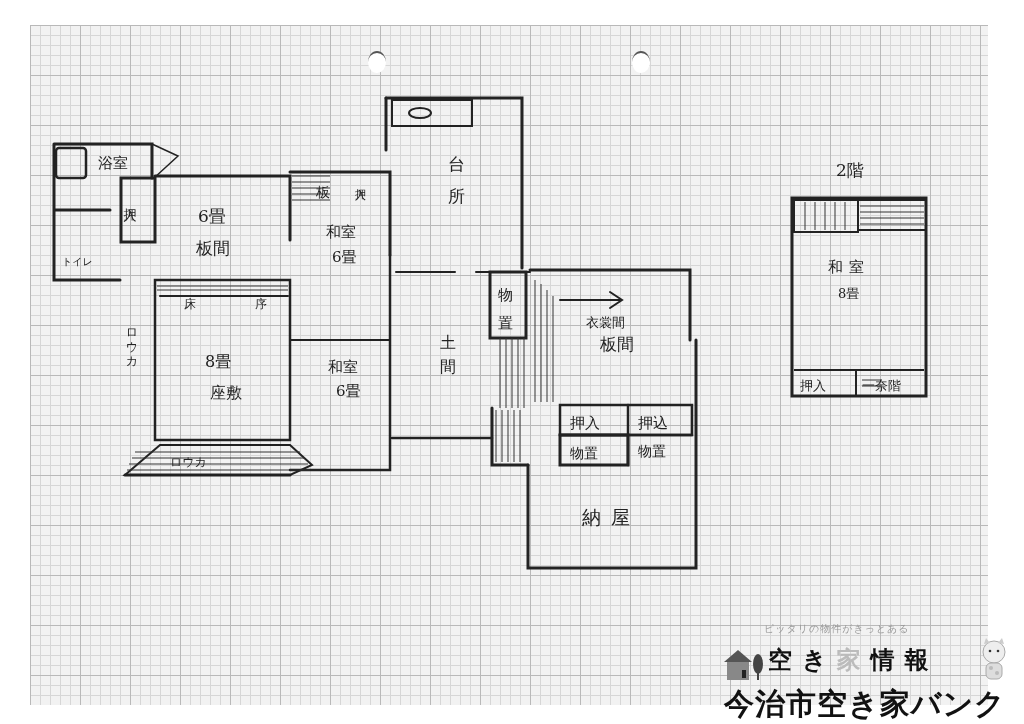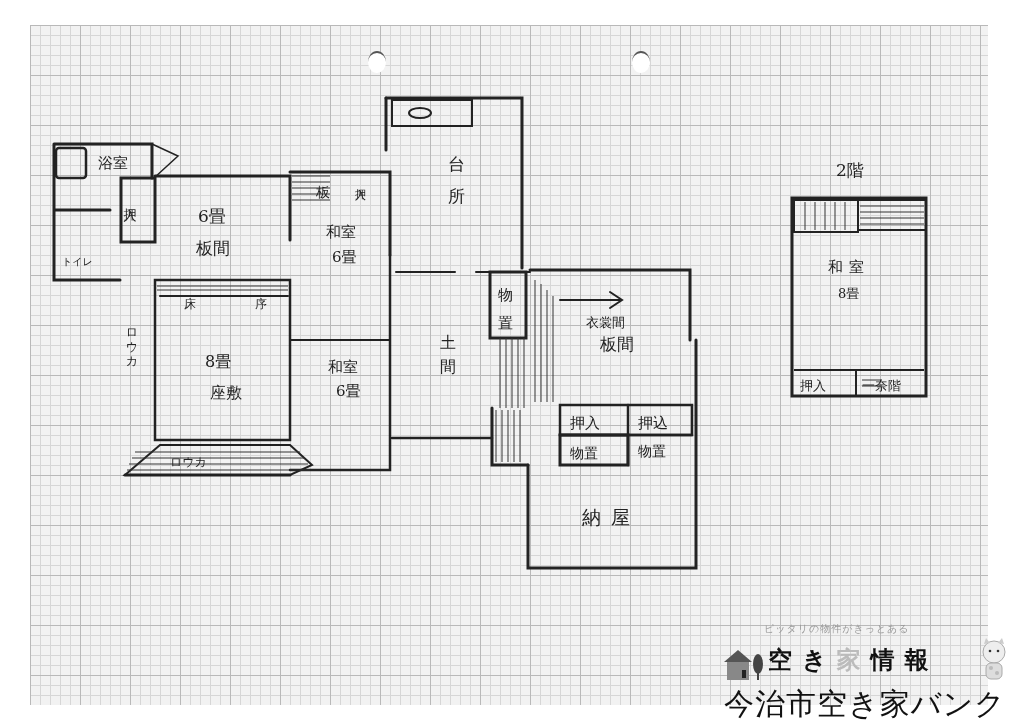--- a/index.html
+++ b/index.html
@@ -13,21 +13,21 @@
       linear-gradient(90deg, #d6d6d6 1px, transparent 1px);
     background-size: 50px 50px, 50px 50px, 10px 10px, 10px 10px;
   }
   .hole { position: absolute; width: 18px; height: 20px; border-radius: 50%; background: #fff; border-top: 2px solid #555; }
   svg#plan { position: absolute; left: 0; top: 0; }
   .lbl { font-family: "DejaVu Serif", serif; fill: #222; }
   #logo { position: absolute; left: 712px; top: 618px; width: 264px; height: 106px; }
   #logo .tagline { position: absolute; left: 52px; top: 4px; font-size: 10px; color: #999; letter-spacing: 1px; font-family: "DejaVu Sans", sans-serif; }
   #logo .title { position: absolute; left: 56px; top: 26px; font-size: 24px; font-weight: bold; color: #111; letter-spacing: 10px; font-family: "DejaVu Sans", sans-serif; }
   #logo .title .ie { color: #bbb; }
-  #logo .bank { position: absolute; left: 12px; top: 66px; font-size: 30px; font-weight: normal; color: #111; letter-spacing: 1px; font-family: "DejaVu Sans", sans-serif; white-space: nowrap; }
+  #logo .bank { position: absolute; left: 12px; top: 66px; font-size: 30px; font-weight: bold; color: #111; letter-spacing: 1px; font-family: "DejaVu Sans", sans-serif; white-space: nowrap; }
   #logo .house { position: absolute; left: 12px; top: 30px; }
   #logo .mascot { position: absolute; left: 262px; top: 20px; }
 </style>
 </head>
 <body>
 
 <div id="sheet">
   <div class="hole" style="left:338px;top:26px;"></div>
   <div class="hole" style="left:602px;top:26px;"></div>
 </div>

